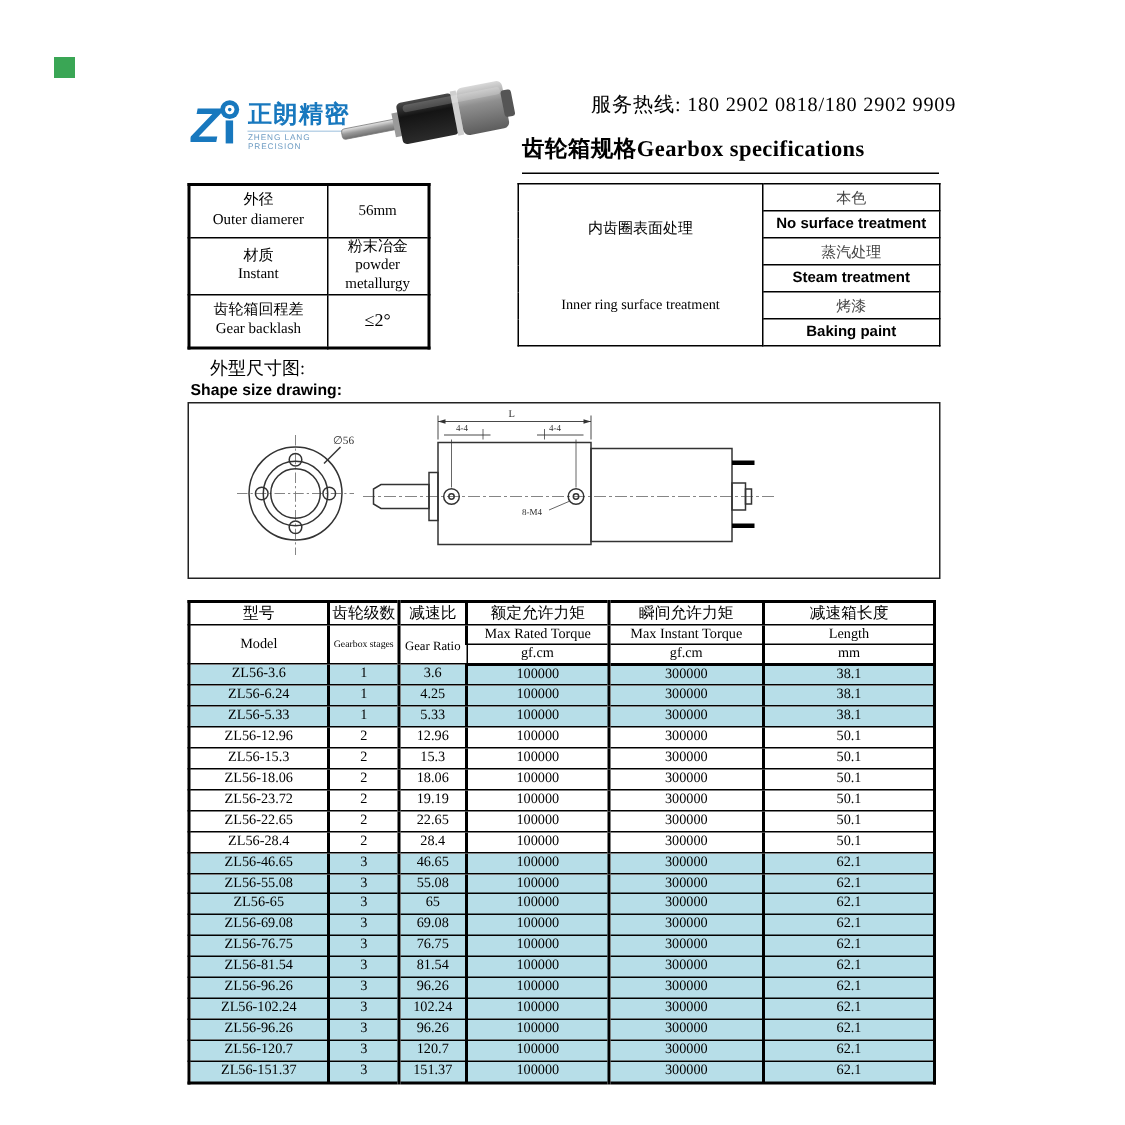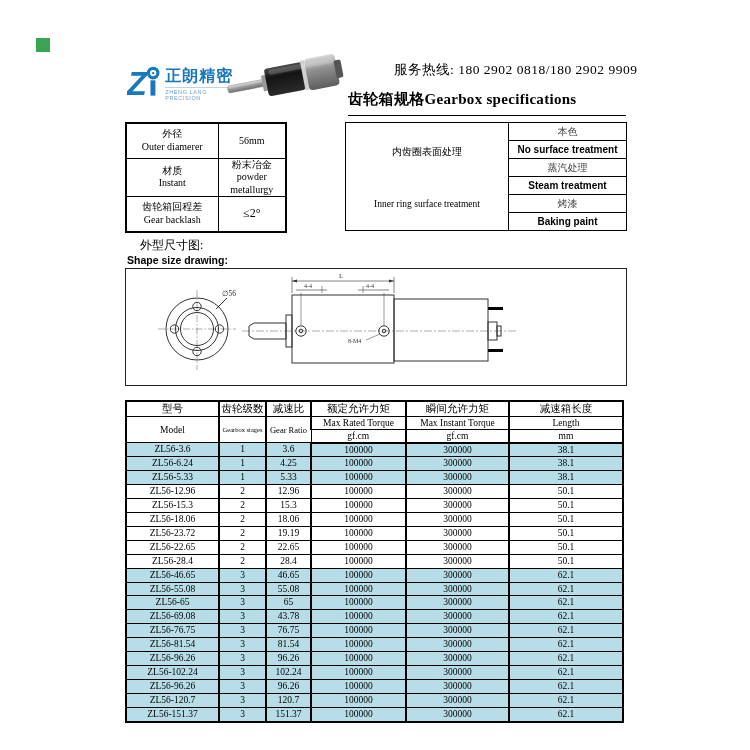--- a/index.html
+++ b/index.html
@@ -346,21 +346,21 @@
     <td>ZL56-65</td>
     <td>3</td>
     <td>65</td>
     <td>100000</td>
     <td>300000</td>
     <td>62.1</td>
   </tr>
       <tr class="shaded">
     <td>ZL56-69.08</td>
     <td>3</td>
-    <td>43.78</td>
+    <td>69.08</td>
     <td>100000</td>
     <td>300000</td>
     <td>62.1</td>
   </tr>
       <tr class="shaded">
     <td>ZL56-76.75</td>
     <td>3</td>
     <td>76.75</td>
     <td>100000</td>
     <td>300000</td>

